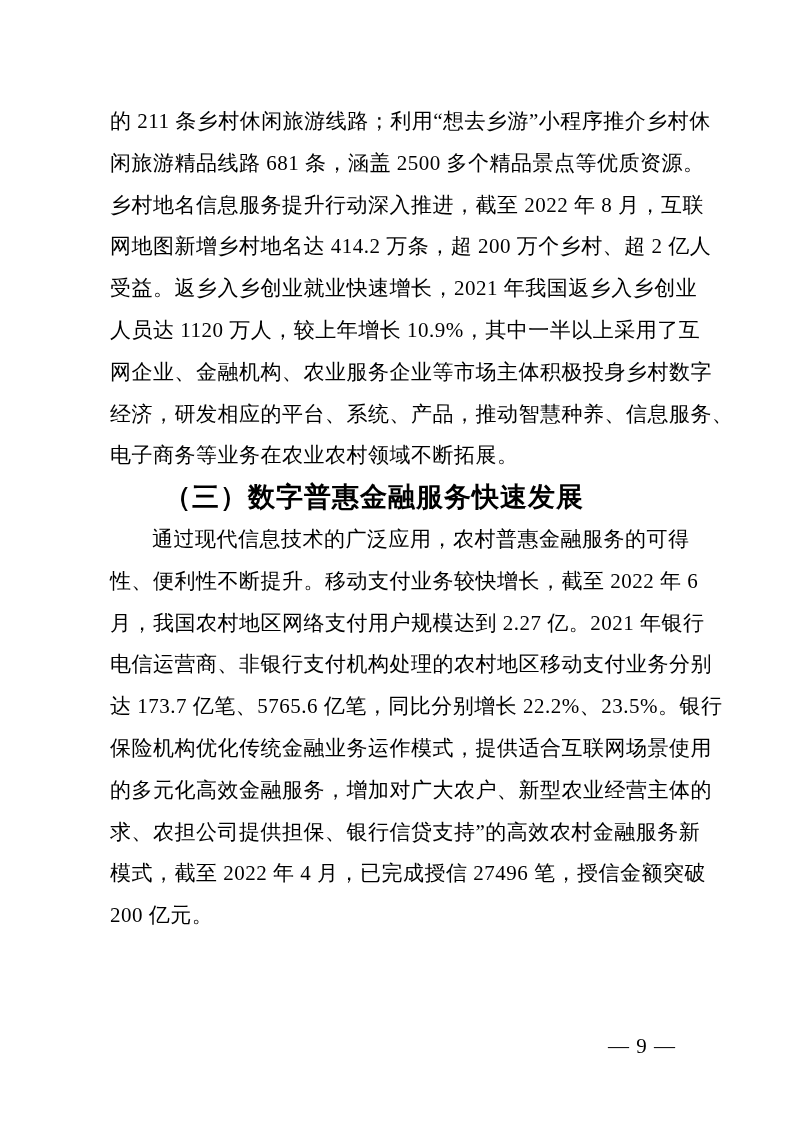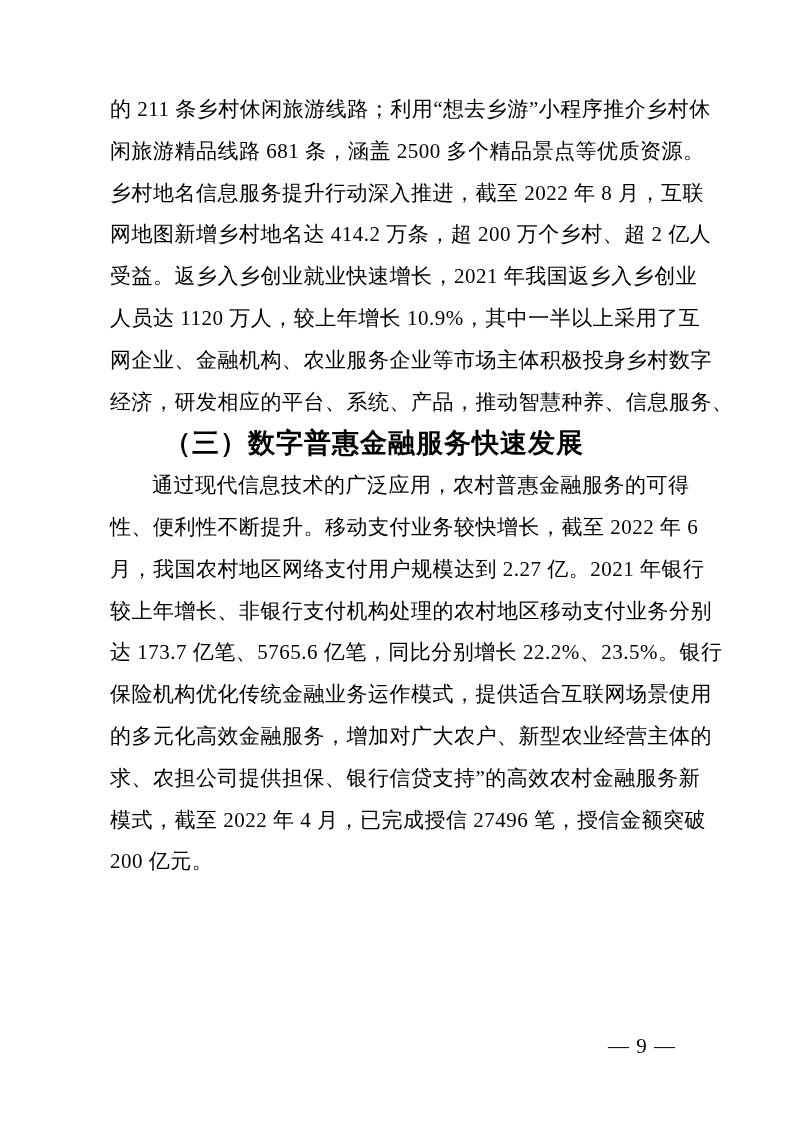--- a/index.html
+++ b/index.html
@@ -11,21 +11,21 @@
   .page {
     position: relative;
     width: 793px; height: 1122px;
     background: #ffffff;
     color: #000000;
     overflow: hidden;
   }
   .content {
     position: absolute;
     left: 110px;
-    top: 89px;
+    top: 101px;
     width: 577px;
     font-size: 21px;
     line-height: 41.8px;
     color: #000000;
   }
   .line {
     width: 100%;
     text-align: justify;
     text-align-last: justify;
     white-space: nowrap;
@@ -63,29 +63,30 @@
 
     <div class="para">
       <div class="line">的 211 条乡村休闲旅游线路；利用“想去乡游”小程序推介乡村休</div>
       <div class="line">闲旅游精品线路 681 条，涵盖 2500 多个精品景点等优质资源。</div>
       <div class="line">乡村地名信息服务提升行动深入推进，截至 2022 年 8 月，互联</div>
       <div class="line">网地图新增乡村地名达 414.2 万条，超 200 万个乡村、超 2 亿人</div>
       <div class="line">受益。返乡入乡创业就业快速增长，2021 年我国返乡入乡创业</div>
       <div class="line">人员达 1120 万人，较上年增长 10.9%，其中一半以上采用了互</div>
       <div class="line">网企业、金融机构、农业服务企业等市场主体积极投身乡村数字</div>
       <div class="line">经济，研发相应的平台、系统、产品，推动智慧种养、信息服务、</div>
+      <div class="line last">电子商务等业务在农业农村领域不断拓展。</div>
     </div>
 
     <div class="heading">（三）数字普惠金融服务快速发展</div>
 
     <div class="para">
       <div class="line indent">通过现代信息技术的广泛应用，农村普惠金融服务的可得</div>
       <div class="line">性、便利性不断提升。移动支付业务较快增长，截至 2022 年 6</div>
       <div class="line">月，我国农村地区网络支付用户规模达到 2.27 亿。2021 年银行</div>
-      <div class="line">较上年增长、非银行支付机构处理的农村地区移动支付业务分别</div>
+      <div class="line">电信运营商、非银行支付机构处理的农村地区移动支付业务分别</div>
       <div class="line">达 173.7 亿笔、5765.6 亿笔，同比分别增长 22.2%、23.5%。银行</div>
       <div class="line">保险机构优化传统金融业务运作模式，提供适合互联网场景使用</div>
       <div class="line">的多元化高效金融服务，增加对广大农户、新型农业经营主体的</div>
       <div class="line">求、农担公司提供担保、银行信贷支持”的高效农村金融服务新</div>
       <div class="line">模式，截至 2022 年 4 月，已完成授信 27496 笔，授信金额突破</div>
       <div class="line last">200 亿元。</div>
     </div>
 
   </div>
 

